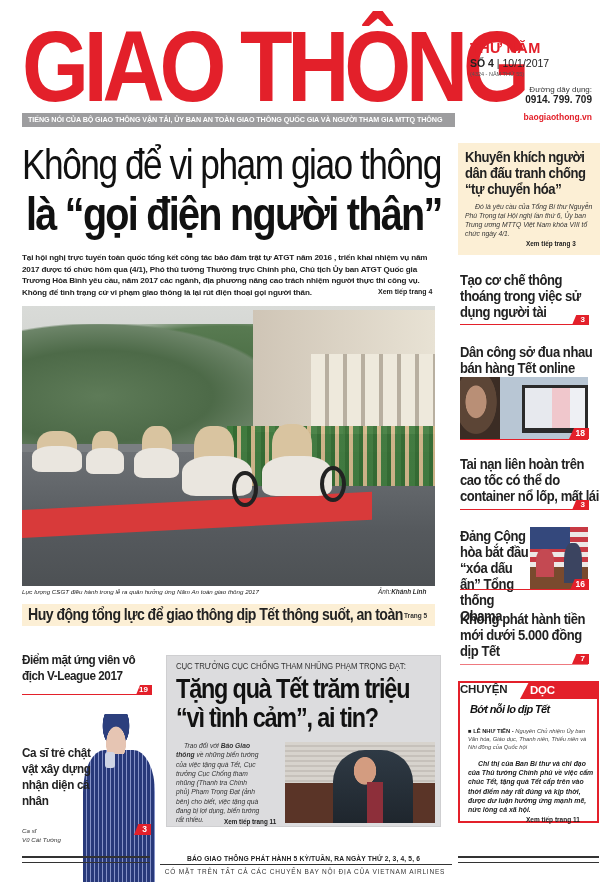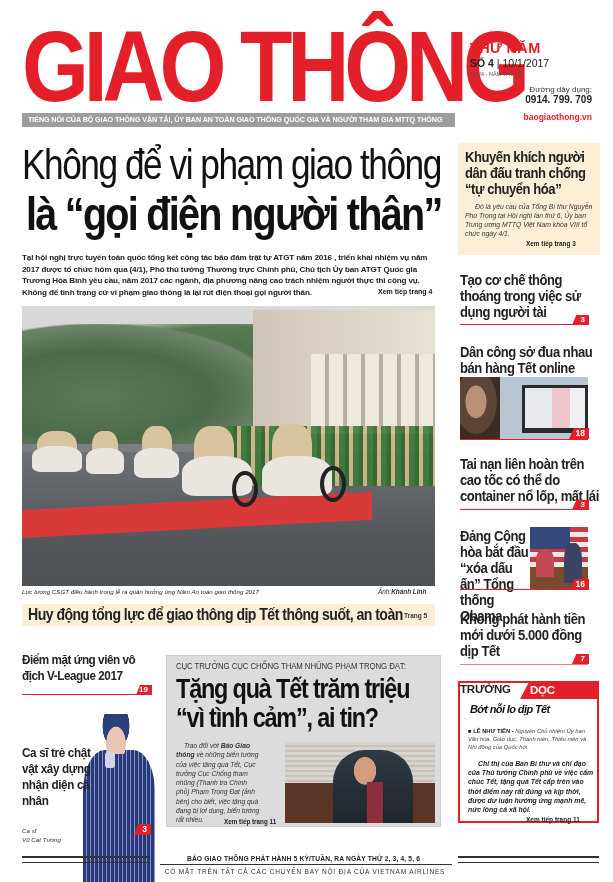--- a/index.html
+++ b/index.html
@@ -179,21 +179,21 @@
 <div class="abs rc-h" style="left:460px;top:528px;width:80px;">Đảng Cộng hòa bắt đầu “xóa dấu ấn” Tổng thống Obama</div>
 <div class="abs redline" style="left:460px;top:589px;width:128px;"></div>
 <div class="pgtag" style="left:570px;top:579px;width:19px;height:11px;font-size:8.5px;line-height:11px;">16</div>
 
 <div class="abs rc-h" style="left:460px;top:611px;width:150px;">Không phát hành tiền mới dưới 5.000 đồng dịp Tết</div>
 <div class="abs redline" style="left:460px;top:664px;width:128px;opacity:.6;"></div>
 <div class="pgtag" style="left:572px;top:654px;width:17px;height:10px;font-size:8px;line-height:10px;">7</div>
 
 <div class="abs chuyen"></div>
 <div class="abs chuyen-head">
-  <span class="l">TRƯỞNG</span>
+  <span class="l">CHUYỆN</span>
   <span class="r">DỌC ĐƯỜNG</span>
 </div>
 <div class="abs chuyen-title">Bớt nỗi lo dịp Tết</div>
 <div class="abs chuyen-by"><b>■ </b><b>LÊ NHƯ TIẾN</b><b> - </b><span>Nguyên Chủ nhiệm Ủy ban Văn hóa, Giáo dục, Thanh niên, Thiếu niên và Nhi đồng của Quốc hội</span></div>
 <div class="abs chuyen-body">Chỉ thị của Ban Bí thư và chỉ đạo của Thủ tướng Chính phủ về việc cấm chúc Tết, tặng quà Tết cấp trên vào thời điểm này rất đúng và kịp thời, được dư luận hưởng ứng mạnh mẽ, nức lòng cả xã hội.</div>
 <div class="abs chuyen-more">Xem tiếp trang 11</div>
 
 <div class="abs vleague">Điểm mặt ứng viên vô địch V-League 2017</div>
 <div class="abs redline" style="left:22px;top:694px;width:128px;"></div>
 <div class="pgtag" style="left:136px;top:685px;width:16px;height:10px;font-size:8px;line-height:10px;">19</div>

